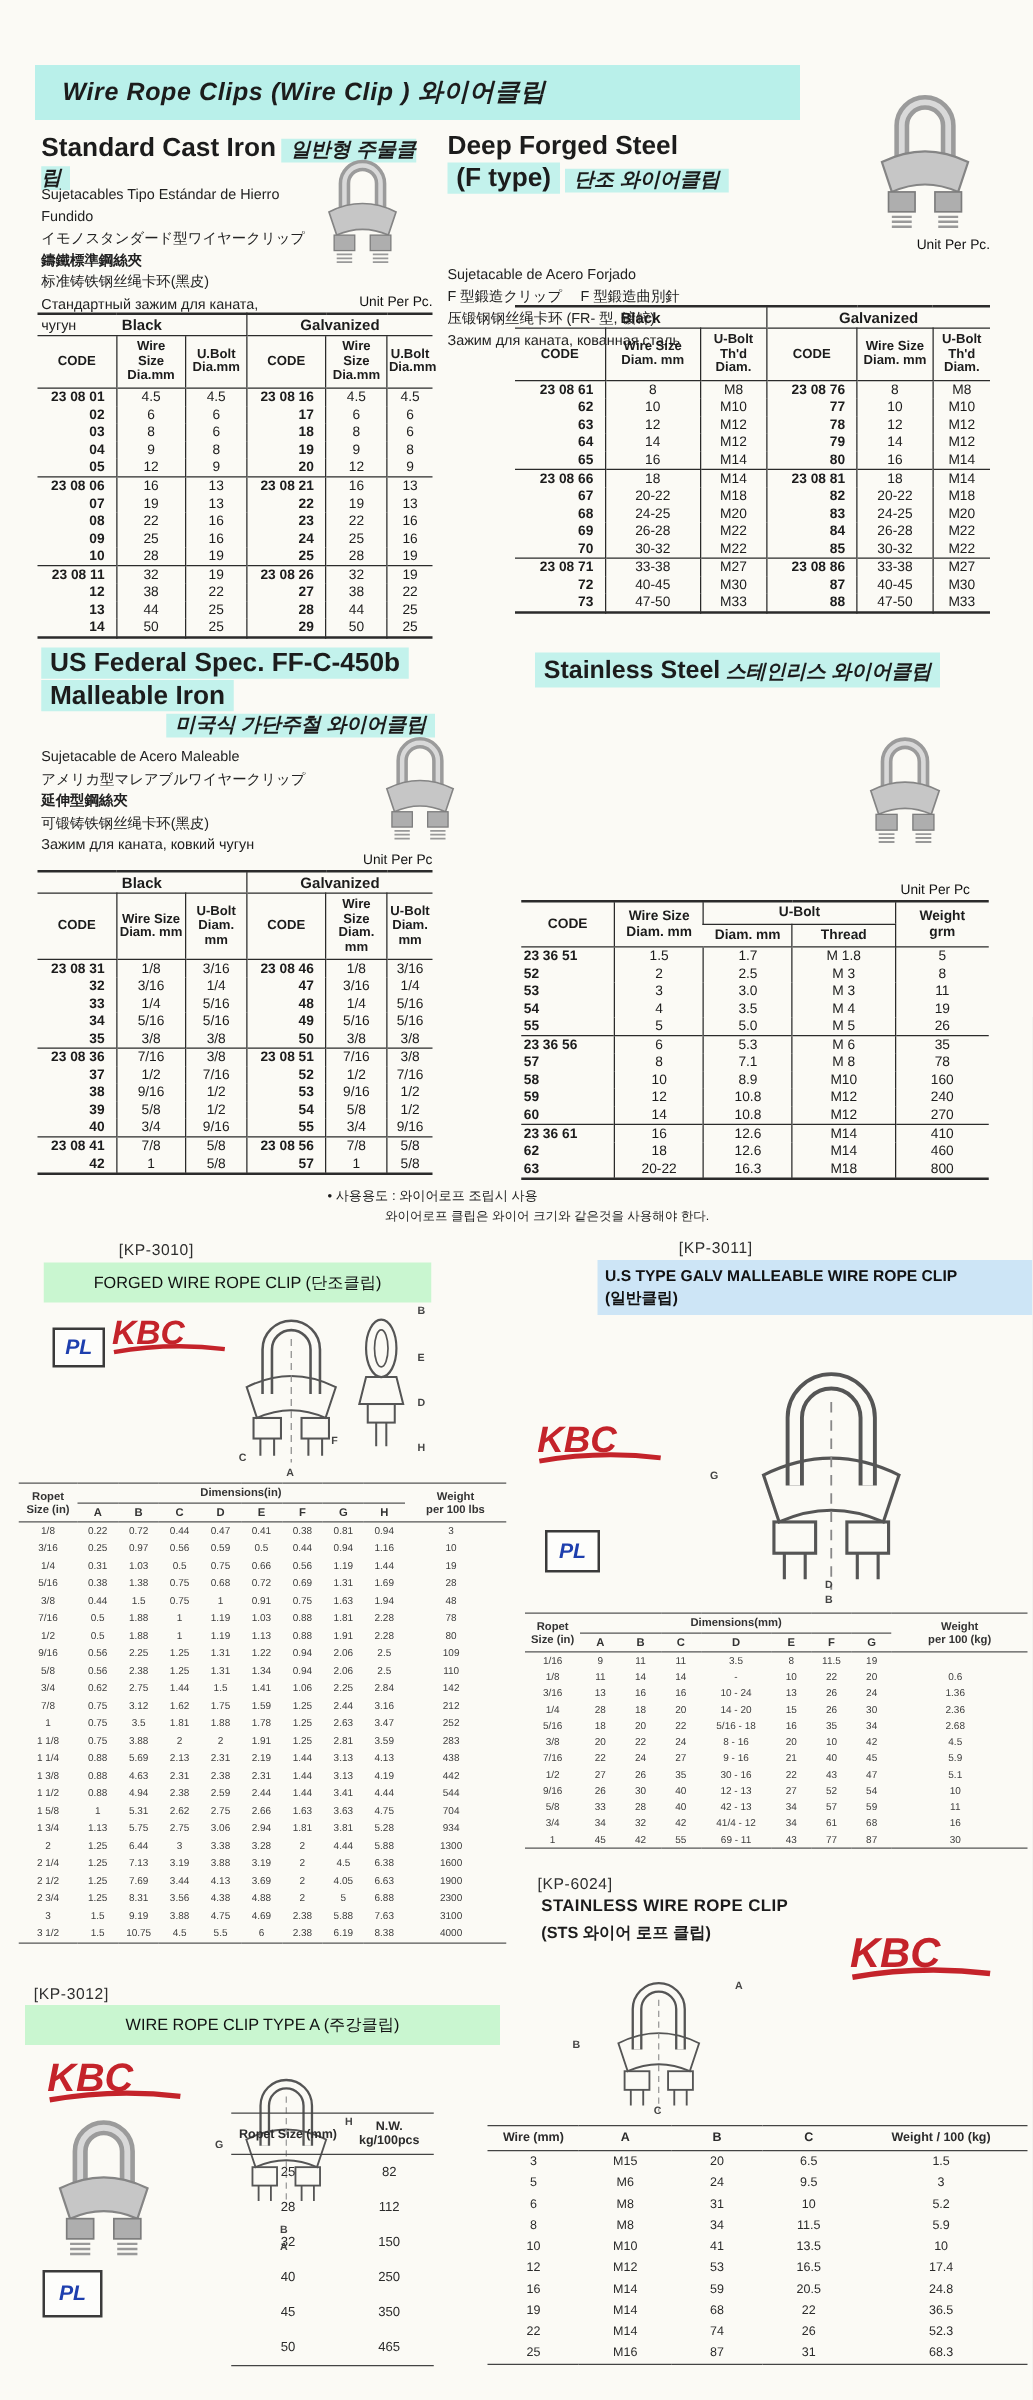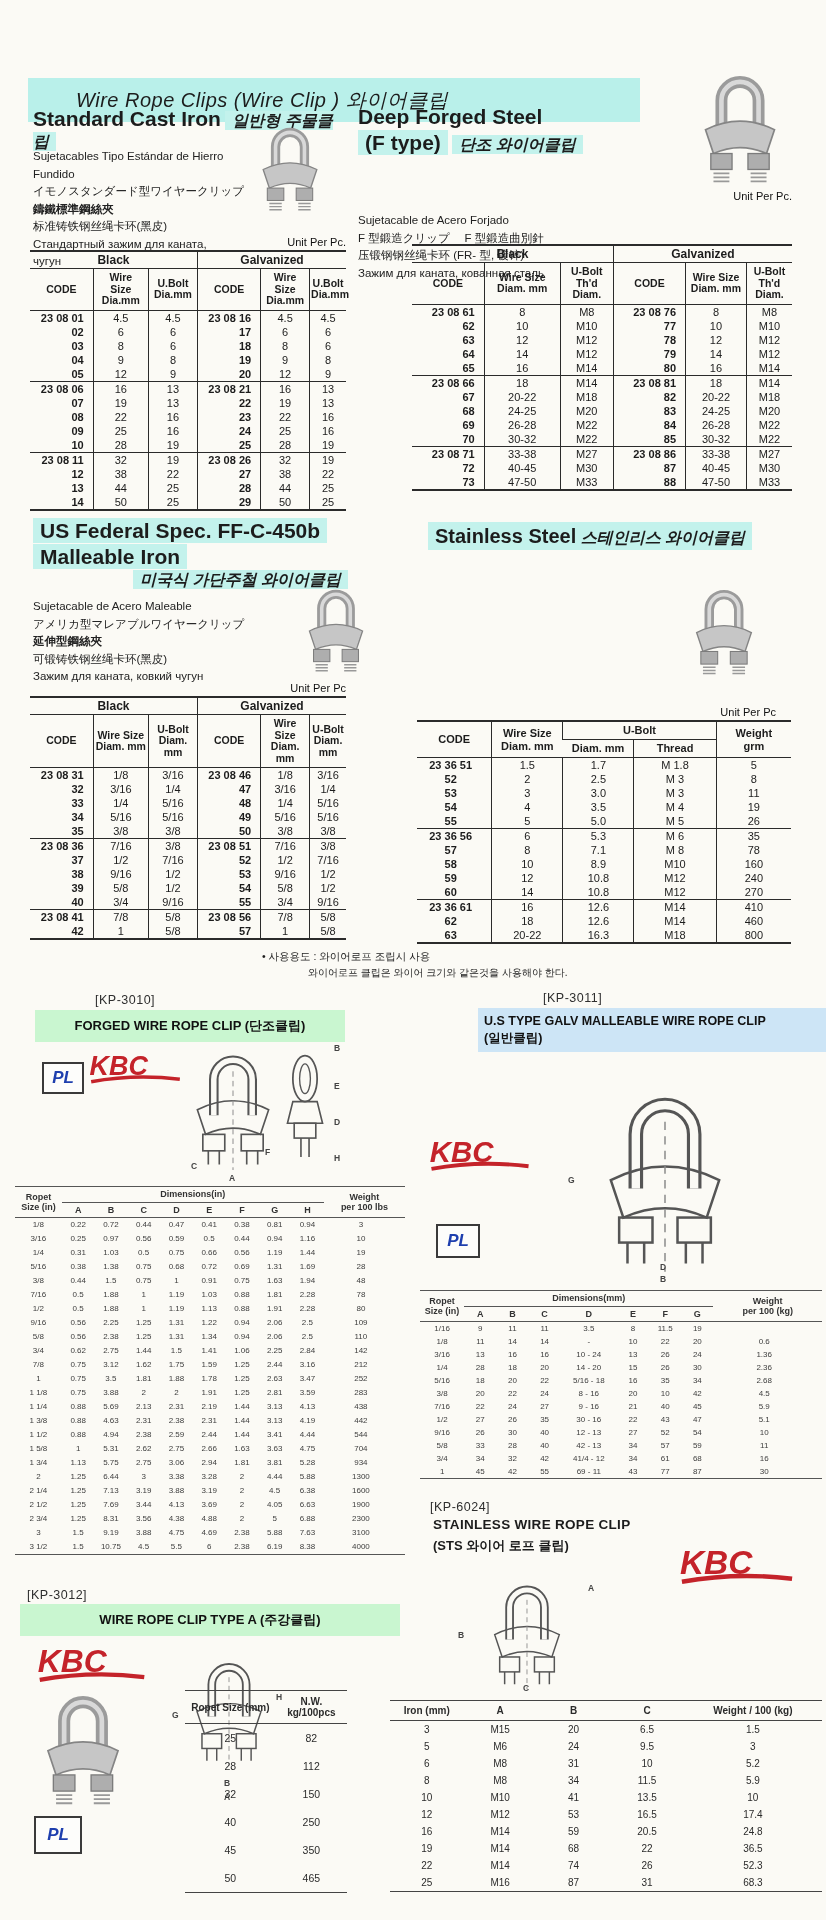--- a/index.html
+++ b/index.html
@@ -2,29 +2,29 @@
 <html><head>
 <meta charset="utf-8">
 <style>
 * { margin:0; padding:0; box-sizing:border-box; }
 html,body { background:#efeeea; }
 body { font-family:"Liberation Sans", sans-serif; color:#1c1c1c; }
 #page { position:relative; width:826px; height:1920px; background:#fbfaf5; overflow:hidden; margin:0 auto; }
 .abs { position:absolute; }
 
 
-.top-banner { background:#b9f0ea; font-style:italic; font-weight:normal; font-size:20px; line-height:44px; padding-left:48px; letter-spacing:0.5px;margin-top:26px; }
+.top-banner { background:#b9f0ea; font-style:italic; font-weight:bold; font-size:20px; line-height:44px; padding-left:22px; letter-spacing:0.5px; }
 .t-en { font-weight:bold; font-size:21px; line-height:26px; }
 .t-ko { font-weight:bold; font-style:italic; font-size:16px; }
 .hl { background:#c3f2ec; padding:1px 7px; }
 .desc { font-size:11.5px; line-height:17.5px; color:#222; }
 .desc .zh-b { font-weight:bold; }
 .unit { font-size:11px; text-align:right; color:#111; }
 .kp-label { font-size:12.5px; color:#2e2e2e; letter-spacing:0.5px; }
-.banner-green { background:#c9f6d0; height:32px; line-height:32px; text-align:center; font-weight:bold; font-size:13px; color:#111; }
+.banner-green { background:#c9f6d0; height:32px; line-height:32px; text-align:center; font-weight:normal; font-size:13px; color:#111; }
 .banner-blue { background:#cde5f6; padding:5px 6px; font-weight:bold; font-size:12.5px; line-height:17px; color:#111; }
 .sts-line1 { font-weight:bold; font-size:13.5px; letter-spacing:0.3px; }
 .sts-line2 { font-size:13px; font-weight:bold; }
 
 
 .pl { border:2px solid #3a3a3a; display:flex; align-items:center; justify-content:center; font-weight:bold; font-style:italic; color:#1e3fae; background:#fdfdfb; font-size:17px; }
 .kbc-text { font-family:"Liberation Sans",sans-serif; font-style:italic; font-weight:bold; font-size:34px; fill:#c4232a; }
 .kbc-swoosh { stroke:#c4232a; stroke-width:4.5; fill:none; }
 
 
@@ -33,21 +33,21 @@
 .t-std, .t-stn { border-top:2px solid #2b2b2b; border-bottom:2px solid #2b2b2b; }
 .t-std th, .t-std td, .t-stn th, .t-stn td { border-left:1px solid #2b2b2b; padding:0 2px; }
 .t-std th:first-child, .t-std td:first-child, .t-stn th:first-child, .t-stn td:first-child { border-left:0; }
 .t-std tr.grp th { border-bottom:1px solid #2b2b2b; font-size:12px; line-height:16px; }
 .t-std tr.cols th { border-bottom:1px solid #2b2b2b; font-size:10.5px; line-height:11.5px; padding:3px 1px; }
 .t-std td { font-size:11px; line-height:14px; }
 .t-std tbody tr.group-start td, .t-stn tbody tr.group-start td { border-top:1px solid #2b2b2b; }
 .t-std td:nth-child(1), .t-std td:nth-child(4) { font-weight:bold; text-align:right; padding-right:9px; }
 .t-stn th { font-size:11px; line-height:13px; padding:2px; border-bottom:1px solid #2b2b2b; }
 .t-stn td { font-size:11px; line-height:14px; }
-.t-stn td:nth-child(1) { font-weight:bold; text-align:center; padding-right:9px; }
+.t-stn td:nth-child(1) { font-weight:bold; text-align:left; padding-right:9px; }
 
 
 .t-dim { border-top:1.5px solid #555; border-bottom:1.5px solid #555; color:#3d3d3d; }
 .t-dim th { font-size:9px; line-height:10.5px; padding:2px 1px; white-space:pre-line; color:#333; }
 .t-dim thead { border-bottom:1px solid #555; }
 .t-dim .dims { border-bottom:1px solid #555; }
 .t-dim td { font-size:8px; line-height:14px; padding:0 1px; }
 .t-mm td { line-height:13px; }
 .t-dim td:last-child { padding-right:8px; }
 
@@ -1255,21 +1255,21 @@
     <table class="ctab t-sts abs" style="left:5px;top:205px;width:432px">
       <colgroup>
           <col style="width:17%">
           <col style="width:17%">
           <col style="width:17%">
           <col style="width:17%">
           <col style="width:32%">
         </colgroup>
       <thead>
         <tr>
-          <th>Iron (mm)</th>
+          <th>Wire (mm)</th>
           <th>A</th>
           <th>B</th>
           <th>C</th>
           <th>Weight / 100 (kg)</th>
         </tr>
       </thead>
       <tbody>
           <tr>
             <td>3</td>
             <td>M15</td>

